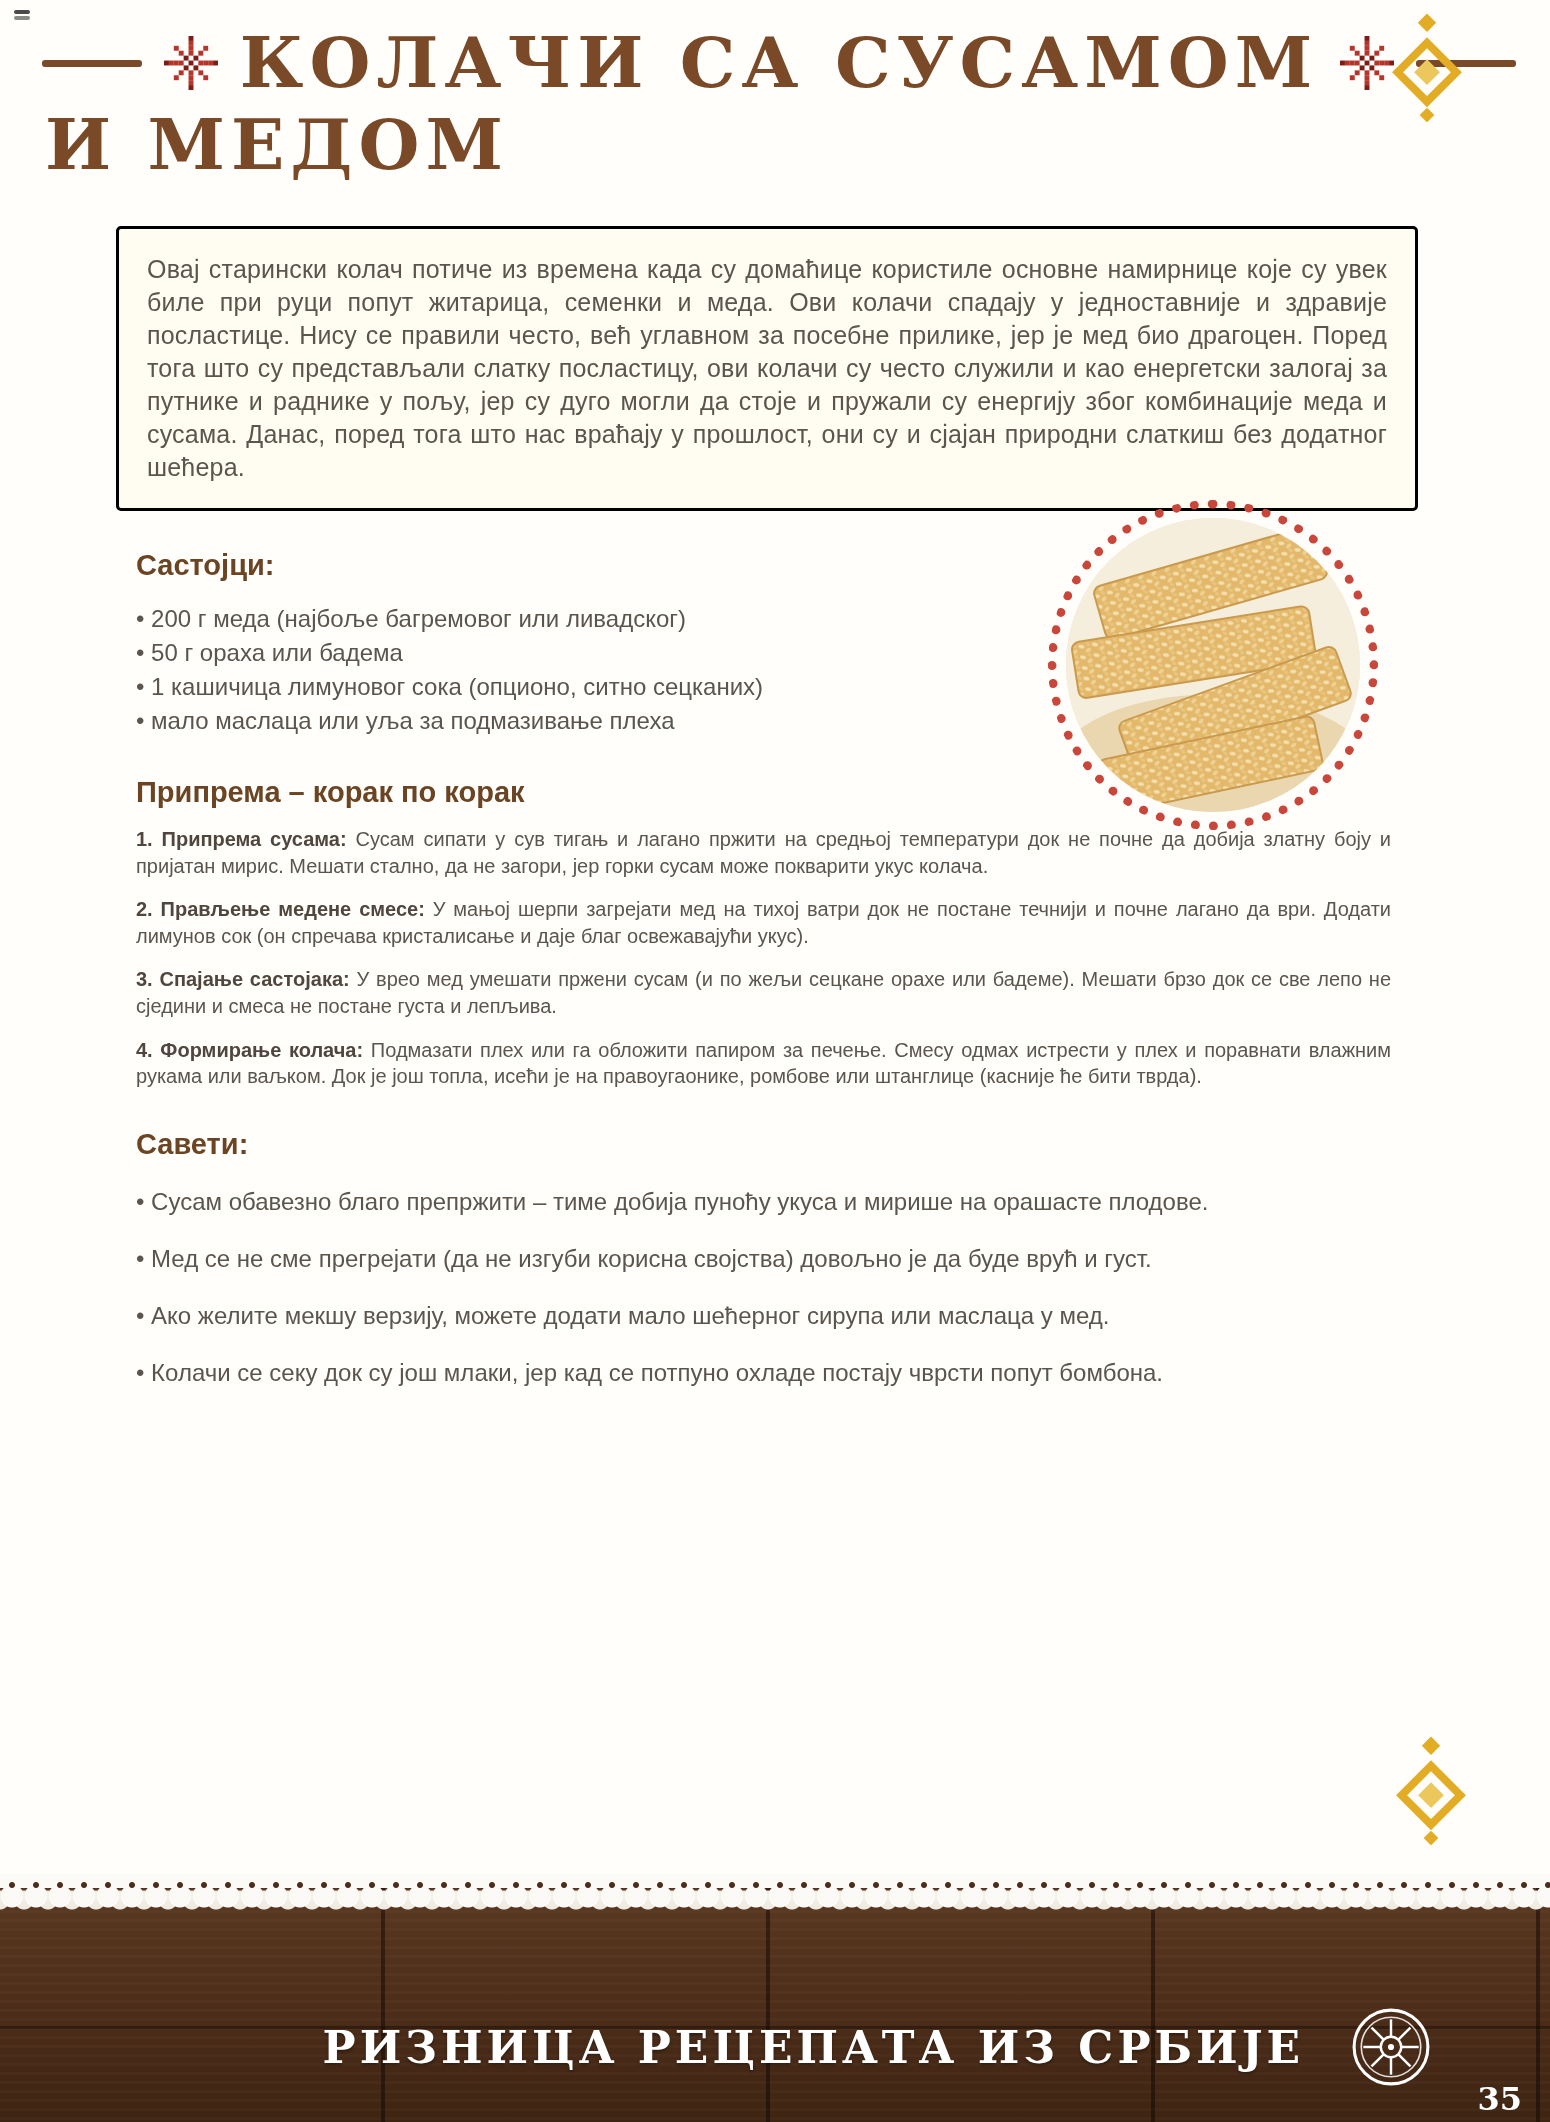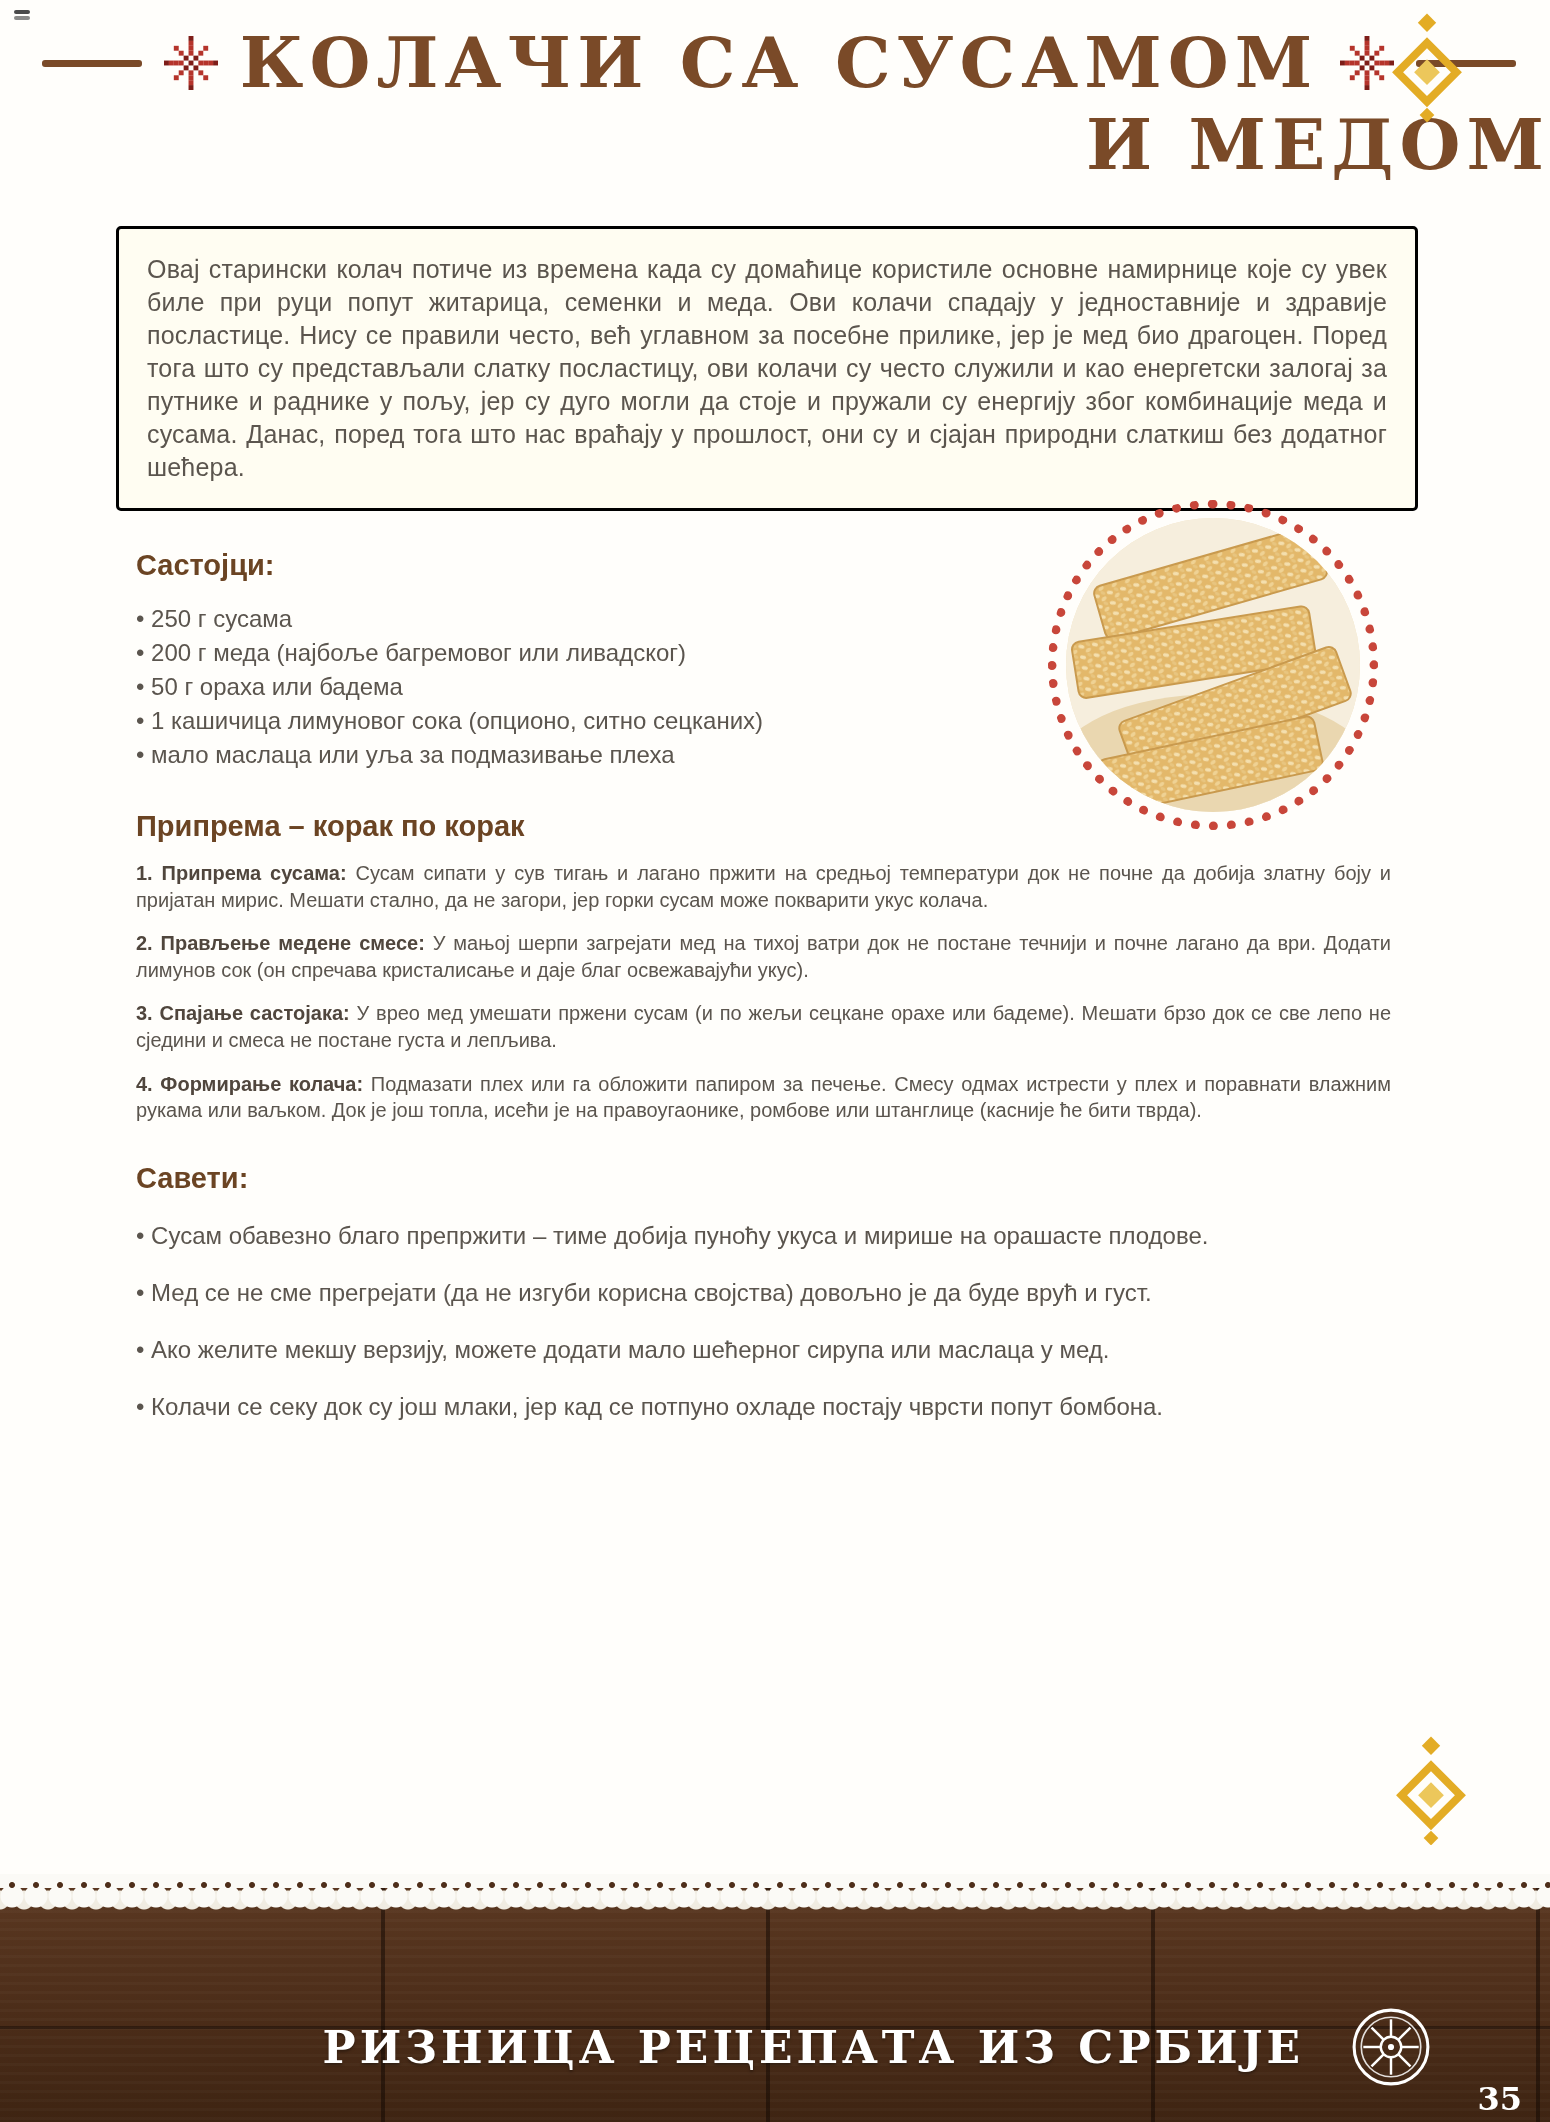--- a/index.html
+++ b/index.html
@@ -16,21 +16,21 @@
     background:#4a4a4a; border-radius:2px; box-shadow:0 6px 0 rgba(74,74,74,.65); }
 
   
   .header { padding-top:22px; text-align:center; }
   .title-row { display:flex; align-items:center; justify-content:center; gap:22px; }
   .title-rule { width:100px; height:7px; background:#7a4a28; border-radius:3px; }
   .page-title, .page-title-2 {
     font-family:"DejaVu Serif", serif; font-weight:bold; color:#7a4a28;
     font-size:70px; line-height:82px; letter-spacing:6px; white-space:nowrap;
   }
-  .page-title-2 { text-align:right; }
+  .page-title-2 { text-align:left;margin-left:37px; }
 
   .gold-ornament-top { position:absolute; top:12px; left:1388px; }
   .gold-ornament-bottom { position:absolute; top:1735px; left:1392px; }
 
   
   .intro-box {
     margin:40px 0 0 108px; width:1302px;
     border:3px solid #000000; border-radius:5px; background:#fffdf2;
     padding:24px 28px;
   }
@@ -210,21 +210,20 @@
           <rect x="35" y="224" width="225" height="56" rx="8" fill="url(#seeds)" transform="rotate(-12 147 252)"></rect>
         </g>
       </svg>
     </div>
   </div>
 
   <main class="content">
 
     <h2 class="section-heading">Састојци:</h2>
     <ul class="ingredients-list">
-      <li>250 г сусама</li>
       <li>200 г меда (најбоље багремовог или ливадског)</li>
       <li>50 г ораха или бадема</li>
       <li>1 кашичица лимуновог сока (опционо, ситно сецканих)</li>
       <li>мало маслаца или уља за подмазивање плеха</li>
     </ul>
 
     <h2 class="section-heading">Припрема – корак по корак</h2>
 
     <p class="step">
       <b>1. Припрема сусама:</b>

